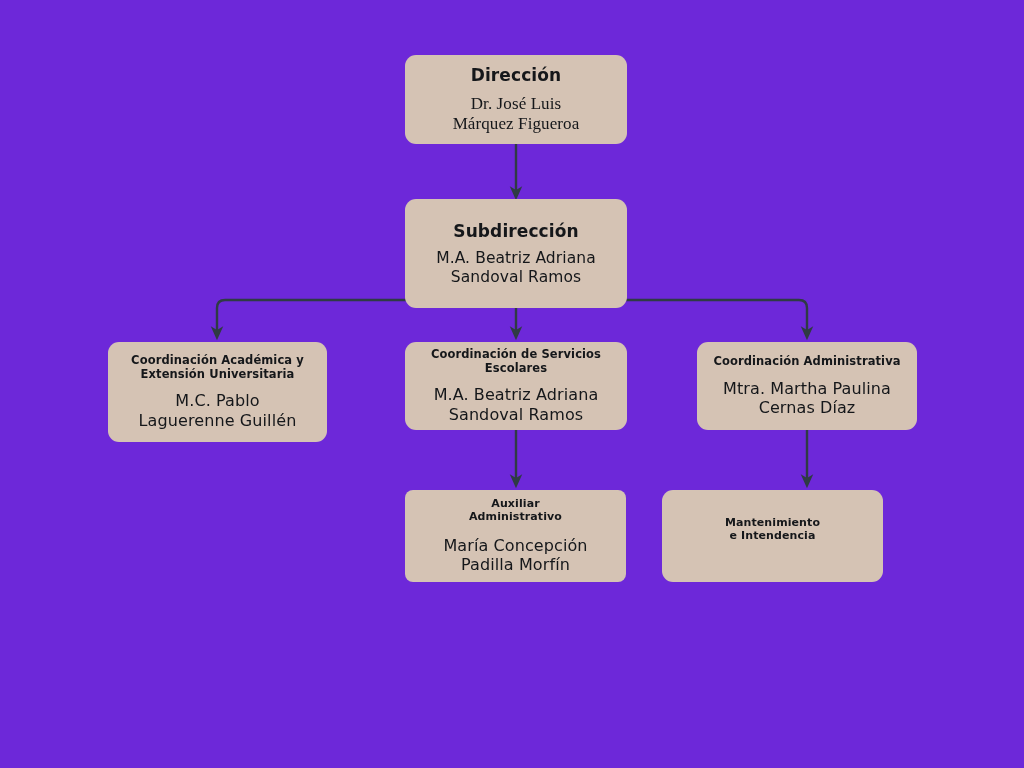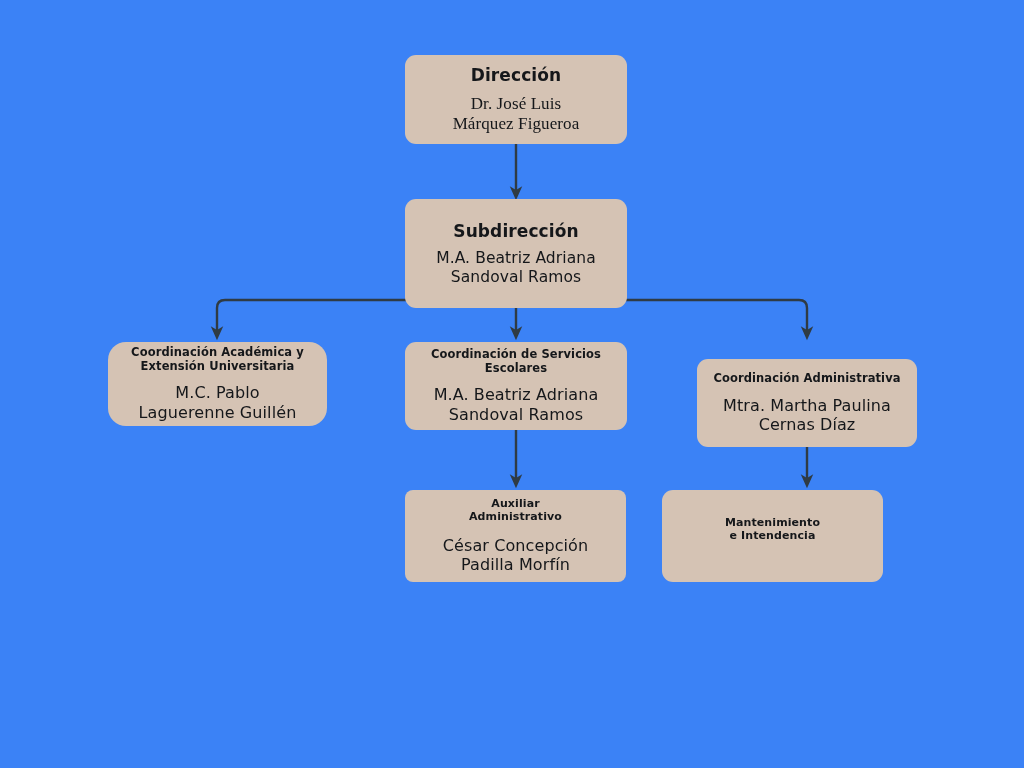--- a/index.html
+++ b/index.html
@@ -5,21 +5,21 @@
 <style>
   html, body {
     margin: 0;
     padding: 0;
     background: #000000;
   }
   #stage {
     position: relative;
     width: 1024px;
     height: 768px;
-    background: #3b82f6;
+    background: #6d28d9;
     overflow: hidden;
     font-family: "DejaVu Sans", "Liberation Sans", sans-serif;
   }
   #connector-layer {
     position: absolute;
     left: 0;
     top: 0;
     width: 1024px;
     height: 768px;
     pointer-events: none;
@@ -94,44 +94,44 @@
     <div class="node-person">Dr. José Luis
 Márquez Figueroa</div>
   </div>
 
   <div class="node tier-2" style="left:405px; top:199px; width:222px; height:109px;">
     <div class="node-title">Subdirección</div>
     <div class="node-person">M.A. Beatriz Adriana
 Sandoval Ramos</div>
   </div>
 
-  <div class="node tier-3" style="left:108px; top:342px; width:219px; height:84px;border-radius:18px;">
+  <div class="node tier-3" style="left:108px; top:342px; width:219px; height:100px;">
     <div class="node-title">Coordinación Académica y
 Extensión Universitaria</div>
     <div class="node-person">M.C. Pablo
 Laguerenne Guillén</div>
   </div>
 
   <div class="node tier-3" style="left:405px; top:342px; width:222px; height:88px;">
     <div class="node-title">Coordinación de Servicios
 Escolares</div>
     <div class="node-person">M.A. Beatriz Adriana
 Sandoval Ramos</div>
   </div>
 
-  <div class="node tier-3" style="left:697px; top:359px; width:220px; height:88px;">
+  <div class="node tier-3" style="left:697px; top:342px; width:220px; height:88px;">
     <div class="node-title">Coordinación Administrativa</div>
     <div class="node-person">Mtra. Martha Paulina
 Cernas Díaz</div>
   </div>
 
   <div class="node tier-4" style="left:405px; top:490px; width:221px; height:92px;border-radius:8px;">
     <div class="node-title">Auxiliar
 Administrativo</div>
-    <div class="node-person">César Concepción
+    <div class="node-person">María Concepción
 Padilla Morfín</div>
   </div>
 
   <div class="node tier-4" style="left:662px; top:490px; width:221px; height:92px;">
     <div class="node-title">Mantenimiento
 e Intendencia</div>
   </div>
 
 </div>
 

